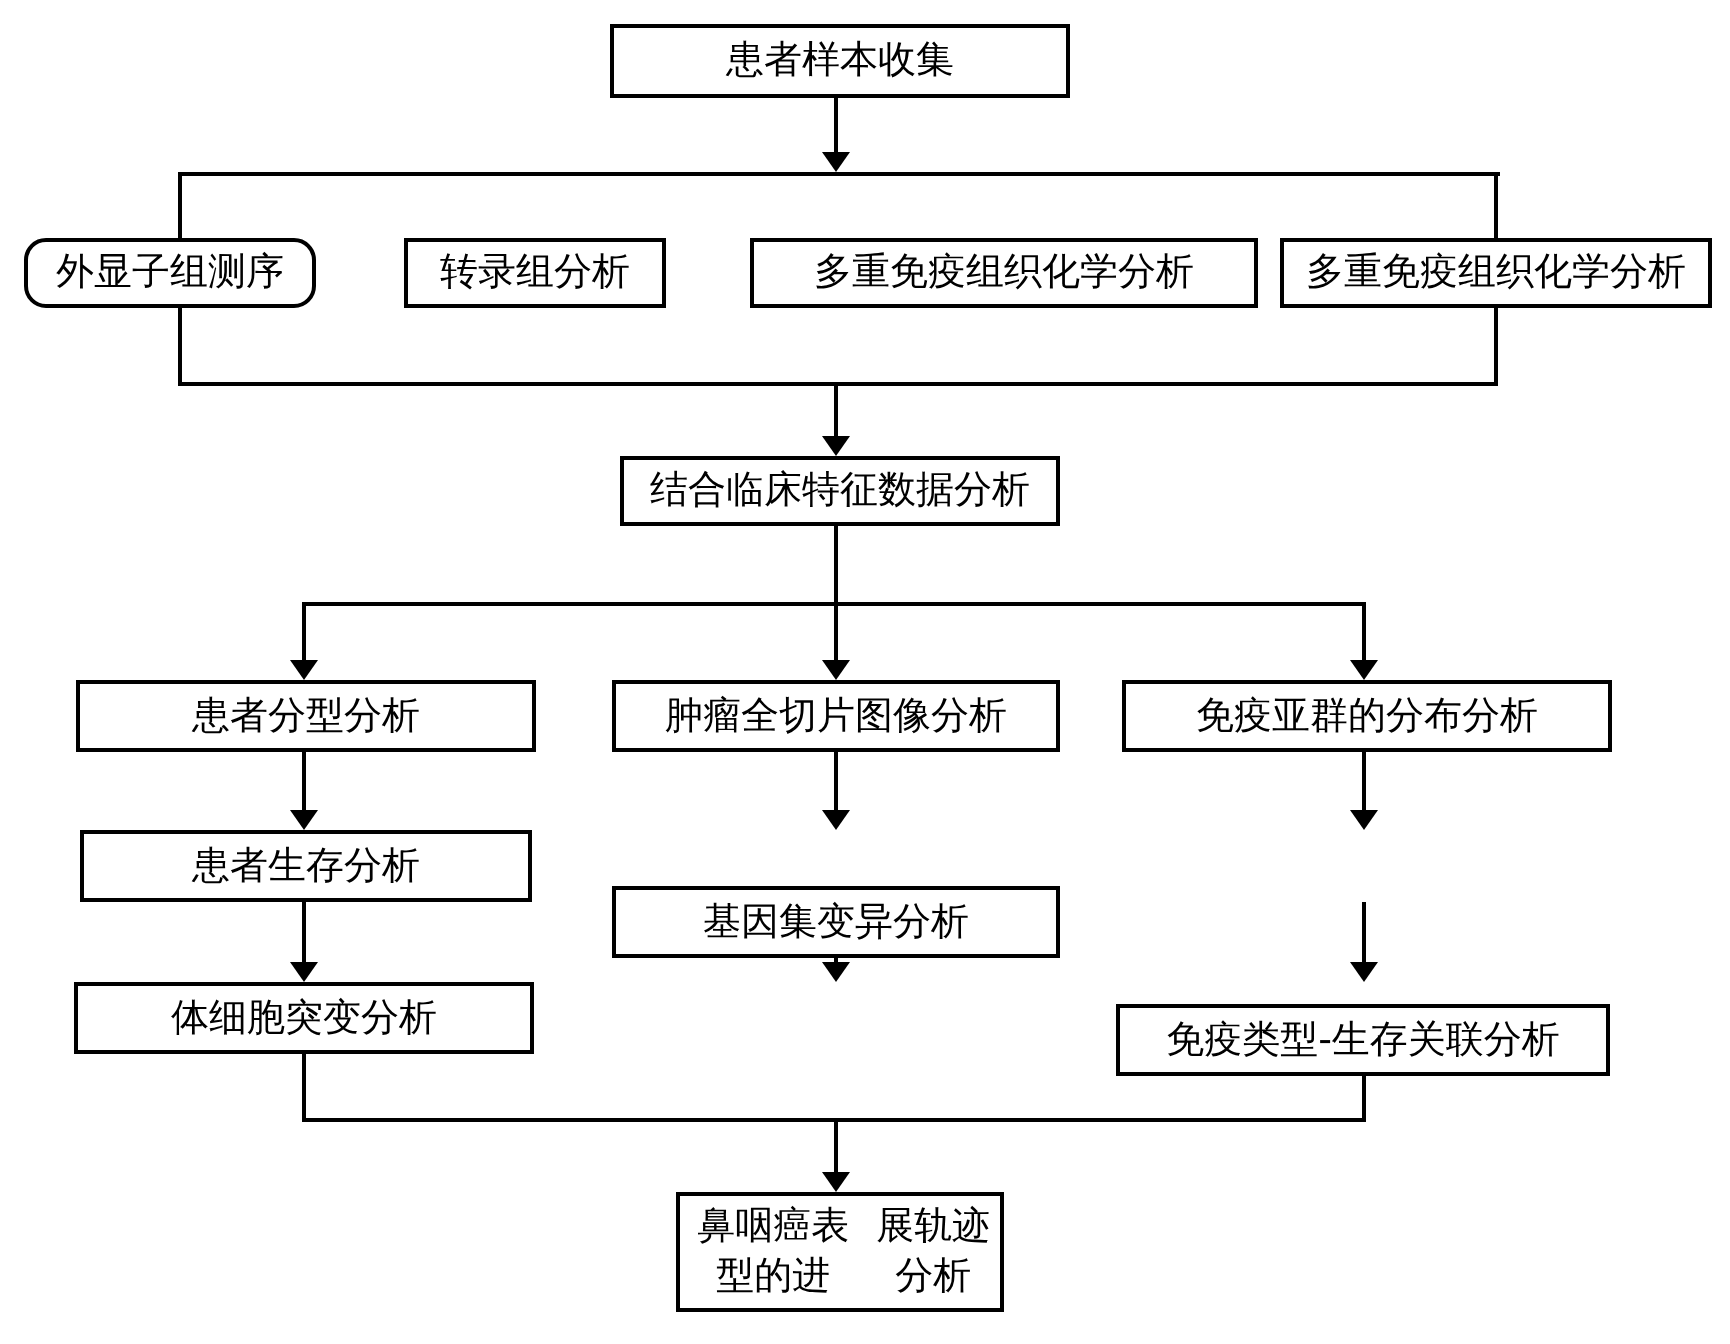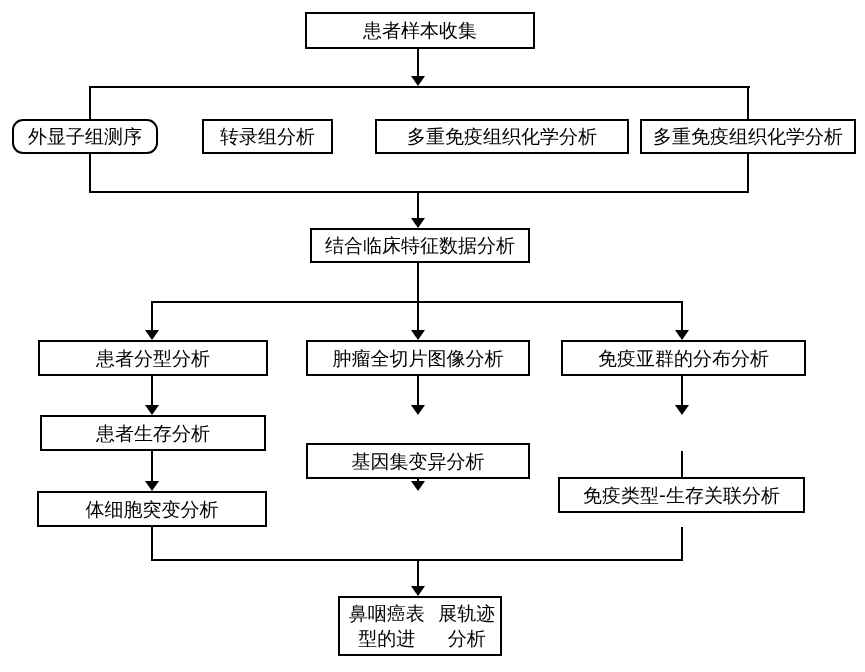--- a/index.html
+++ b/index.html
@@ -62,21 +62,21 @@
   <div class="node" style="left:561px; top:340px; width:245px; height:36px;">免疫亚群的分布分析</div>
 
   <div class="node" style="left:40px; top:415px; width:226px; height:36px;">患者生存分析</div>
 
   <div class="node" style="left:306px; top:415px; width:224px; height:36px;margin-top:28px;">基因集变异分析</div>
 
 
   <div class="node" style="left:37px; top:491px; width:230px; height:36px;">体细胞突变分析</div>
 
 
-  <div class="node" style="left:558px; top:477px; width:247px; height:36px;">免疫类型-生存关联分析</div>
+  <div class="node" style="left:558px; top:502px; width:247px; height:36px;">免疫类型-生存关联分析</div>
 
   <div class="node multiline" style="left:338px; top:596px; width:164px; height:60px;">
     <span>鼻咽癌表型的进</span>
     <span>展轨迹分析</span>
   </div>
 
   <div class="vl" style="left:417px; top:49px;  height:29px;"></div>
   <div class="ah" style="left:411px; top:76px;"></div>
   <div class="hl" style="left:89px;  top:86px;  width:661px;"></div>
   <div class="vl" style="left:89px;  top:86px;  height:107px;"></div>

